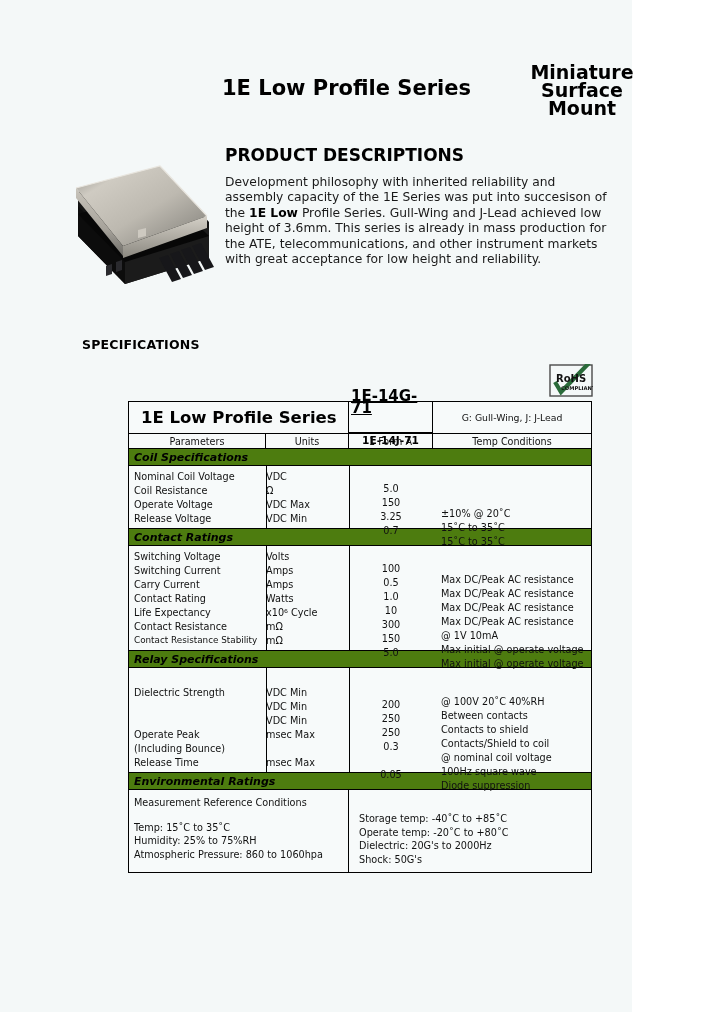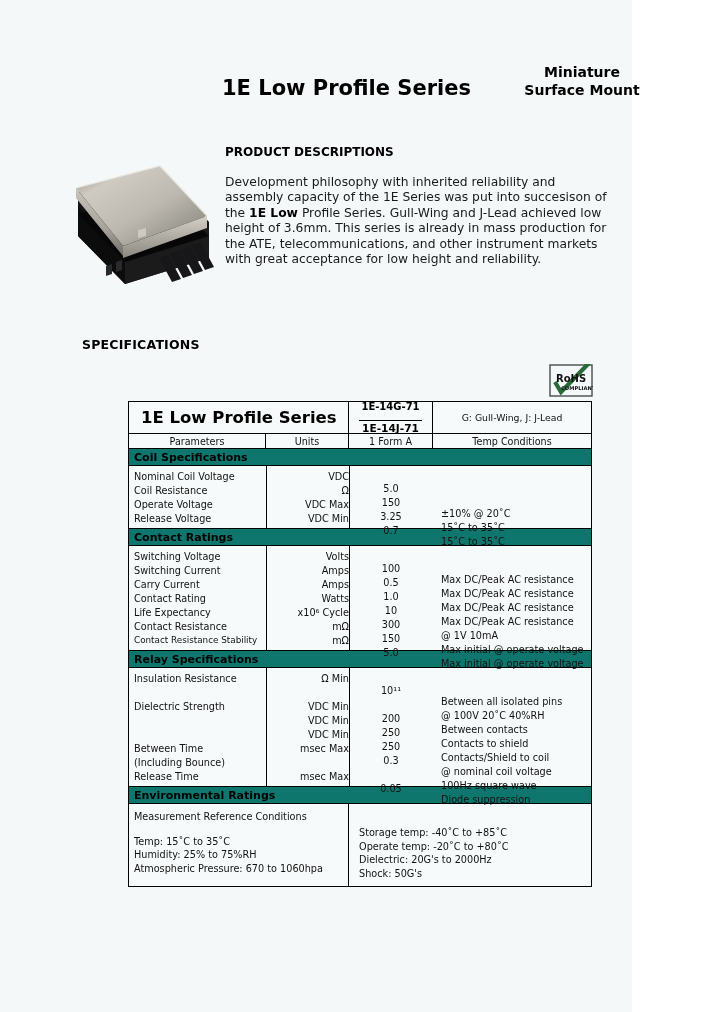--- a/index.html
+++ b/index.html
@@ -31,32 +31,32 @@
     color: #000;
     letter-spacing: 0px;
     white-space: nowrap;
   }
   .title-sub {
     position: absolute;
     left: 512px;
     top: 63px;
     width: 140px;
     text-align: center;
-    font-size: 14px;
+    font-size: 19px;
     font-weight: bold;
     color: #000;
     line-height: 18px;
   }
 
   
   .pd-heading {
     position: absolute;
     left: 225px;
     top: 145px;
-    font-size: 12px;
+    font-size: 17px;
     font-weight: bold;
     color: #000;
   }
   .pd-body {
     position: absolute;
     left: 225px;
     top: 175px;
     width: 390px;
     font-size: 12.3px;
     line-height: 15.4px;
@@ -121,23 +121,23 @@
   }
   .hdr-pn {
     width: 84px;
     box-sizing: border-box;
     border-right: 1.4px solid #000;
     display: flex; flex-direction: column;
     justify-content: center;
     align-items: center;
   }
   .hdr-pn .pn1 {
-    font-size: 10px; font-weight: bold; color:#000;
+    font-size: 15px; font-weight: bold; color:#000;
     border-bottom: 1.3px solid #000;
-    padding: 0 2px 7px 2px; line-height: 12px;
+    padding: 0 2px 18px 2px; line-height: 12px; text-decoration: underline;
   }
   .hdr-pn .pn2 {
     font-size: 10.6px; font-weight: bold; color:#000;
     padding: 1px 2px 0 2px; line-height: 12px;
   }
   .hdr-legend {
     flex: 1;
     box-sizing: border-box;
     display: flex; align-items: center; justify-content: center;
     font-size: 9.3px; color: #111;
@@ -150,22 +150,22 @@
         font-size: 9.6px; color:#111; }
   .cl-params { width: 137px; border-right: 1.2px solid #000; }
   .cl-units  { width: 83px;  border-right: 1.2px solid #000; }
   .cl-form   { width: 84px;  border-right: 1.2px solid #000; }
   .cl-test   { flex: 1; }
 
   
   .section-row {
     height: 16px;
     border-bottom: 1.4px solid #000;
-    background: #0f766e;
-    display: flex; align-items: center;
+    background: #4d7c0f;
+    display: flex; align-items: center; font-style: italic;
   }
   .section-row .sec-label {
     padding-left: 5px;
     font-size: 11px;
     font-weight: bold;
     color: #000;
   }
 
   
   .datablock {
@@ -176,22 +176,22 @@
   .vline {
     position: absolute;
     top: 0; bottom: 0;
     width: 0; border-left: 1.2px solid #000;
   }
   .v1 { left: 137px; }
   .v2 { left: 220px; }
   .drow { display: flex; height: 14px; align-items: center; }
   .c-param { width: 137px; box-sizing: border-box; padding-left: 5px;
              font-size: 9.7px; color:#111; white-space: nowrap; }
-  .c-unit  { width: 83px; box-sizing: border-box; text-align: right;
-             font-size: 9.7px; color:#111; white-space: nowrap; padding-left: 6px; }
+  .c-unit  { width: 83px; box-sizing: border-box; text-align: left;
+             font-size: 9.7px; color:#111; white-space: nowrap; }
   .c-val   { width: 84px; box-sizing: border-box; text-align: center;
              font-size: 9.7px; color:#111; white-space: nowrap; margin-top: 24px; }
   .c-cond  { flex: 1; box-sizing: border-box; padding-left: 8px;
              font-size: 9.7px; color:#111; white-space: nowrap; margin-top: 46px; }
   .c-param.small { font-size: 8.8px; }
 
   
   .env-block {
     position: relative;
     display: flex;
@@ -384,26 +384,20 @@
       </div>
     </div>
 
     <div class="section-row">
       <span class="sec-label">Relay Specifications</span>
     </div>
     <div class="datablock">
       <div class="vline v1"></div>
       <div class="vline v2"></div>
       <div class="drow">
-        <div class="c-param">Insulation Resistance</div>
-        <div class="c-unit">Ω Min</div>
-        <div class="c-val">10¹¹</div>
-        <div class="c-cond">Between all isolated pins</div>
-      </div>
-      <div class="drow">
         <div class="c-param"></div>
         <div class="c-unit"></div>
         <div class="c-val"></div>
         <div class="c-cond">@ 100V 20˚C 40%RH</div>
       </div>
       <div class="drow">
         <div class="c-param">Dielectric Strength</div>
         <div class="c-unit">VDC Min</div>
         <div class="c-val">200</div>
         <div class="c-cond">Between contacts</div>
@@ -414,21 +408,21 @@
         <div class="c-val">250</div>
         <div class="c-cond">Contacts to shield</div>
       </div>
       <div class="drow">
         <div class="c-param"></div>
         <div class="c-unit">VDC Min</div>
         <div class="c-val">250</div>
         <div class="c-cond">Contacts/Shield to coil</div>
       </div>
       <div class="drow">
-        <div class="c-param">Between Time</div>
+        <div class="c-param">Operate Peak</div>
         <div class="c-unit">msec Max</div>
         <div class="c-val">0.3</div>
         <div class="c-cond">@ nominal coil voltage</div>
       </div>
       <div class="drow">
         <div class="c-param">(Including Bounce)</div>
         <div class="c-unit"></div>
         <div class="c-val"></div>
         <div class="c-cond">100Hz square wave</div>
       </div>
@@ -442,21 +436,21 @@
 
     <div class="section-row">
       <span class="sec-label">Environmental Ratings</span>
     </div>
     <div class="env-block">
       <div class="env-left">
         <div class="env-line">Measurement Reference Conditions</div>
         <div class="env-gap"></div>
         <div class="env-line">Temp: 15˚C to 35˚C</div>
         <div class="env-line">Humidity: 25% to 75%RH</div>
-        <div class="env-line">Atmospheric Pressure: 670 to 1060hpa</div>
+        <div class="env-line">Atmospheric Pressure: 860 to 1060hpa</div>
       </div>
       <div class="env-right">
         <div class="env-line">Storage temp: -40˚C to +85˚C</div>
         <div class="env-line">Operate temp: -20˚C to +80˚C</div>
         <div class="env-line">Dielectric: 20G's to 2000Hz</div>
         <div class="env-line">Shock: 50G's</div>
       </div>
     </div>
 
   </div>

